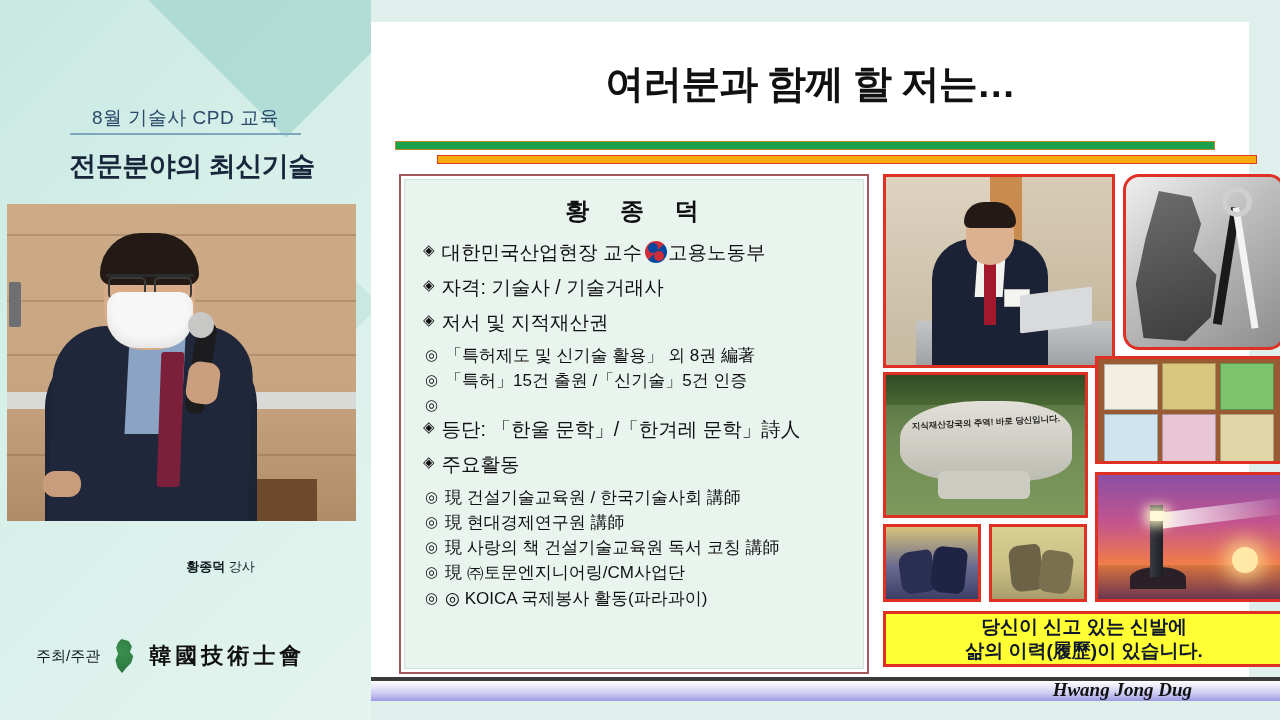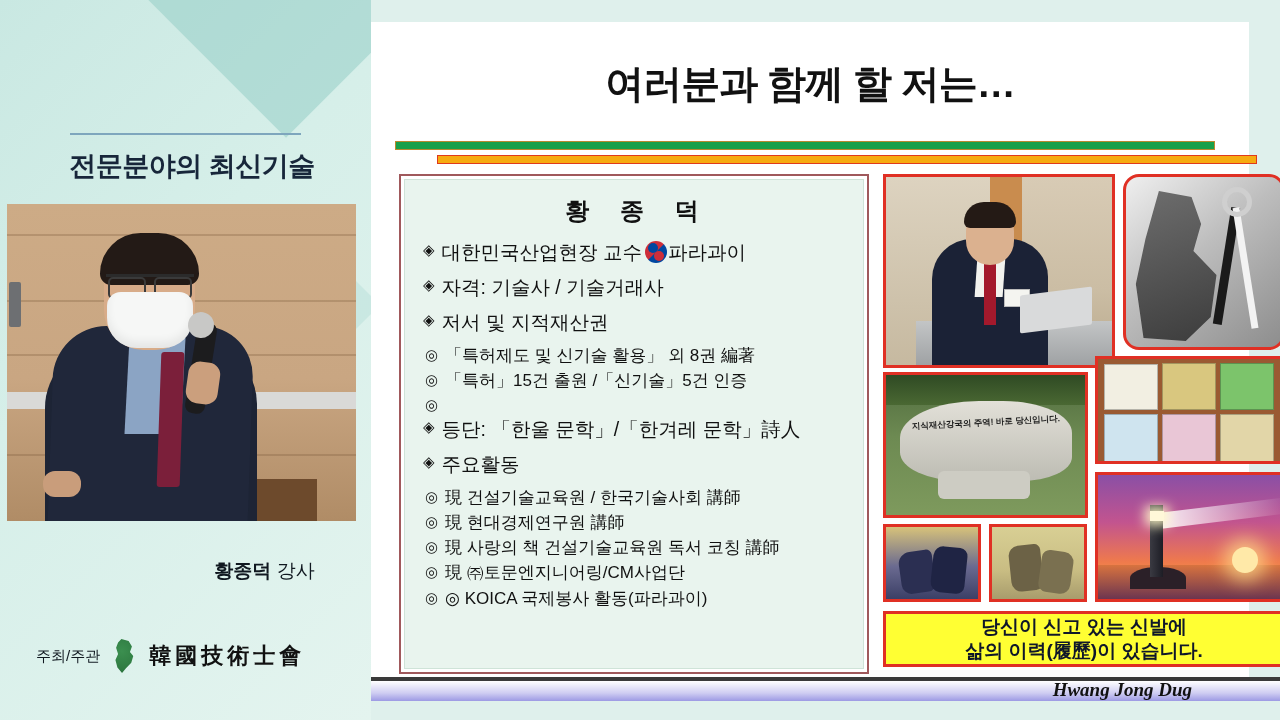--- a/index.html
+++ b/index.html
@@ -113,21 +113,21 @@
     position:absolute; left:180px; top:158px; width:32px; height:42px;
     background:#cb9f7d; border-radius:12px; transform:rotate(8deg);
   }
   #ph-hand2{
     position:absolute; left:36px; bottom:24px; width:38px; height:26px;
     background:#c99d7b; border-radius:12px;
   }
 
   #presenter-name{
     position:absolute; top:558px; left:0; width:441px; text-align:center;
-    font-size:19px; color:#101820;margin-left:44px;
+    font-size:13px; color:#101820;
   }
   #presenter-name b{ font-weight:bold; }
 
   #organizer{
     position:absolute; left:36px; top:639px;
     display:flex; align-items:center; gap:8px;
   }
   #organizer-label{ font-size:15px; color:#101820; }
   #organizer-logo{
     width:33px; height:34px;
@@ -305,20 +305,21 @@
 </style>
 </head>
 <body>
 
 <div id="stage">
 
   <div id="left-panel">
     <div id="left-deco-triangle"></div>
     <div id="left-deco-triangle2"></div>
 
+    <div id="eyebrow">8월 기술사 CPD 교육</div>
     <div id="eyebrow-underline"></div>
     <div id="left-title">전문분야의 최신기술</div>
 
     <div id="presenter-photo">
       <div class="wood-line" style="top:30px;height:2px;"></div>
       <div class="wood-line" style="top:96px;height:2px;"></div>
       <div class="wood-line" style="top:150px;height:2px;"></div>
       <div class="wood-line" style="top:250px;height:2px;"></div>
       <div id="ph-door"></div>
       <div id="ph-rail"></div>
@@ -356,21 +357,21 @@
     <div id="bar-orange"></div>
 
     <div id="profile-box">
       <div id="profile-inner">
         <div id="profile-name">황 종 덕</div>
         <div id="profile-lines">
             <div class="pline lvl1">
               <span class="bullet">◈</span>
               <span class="ptxt">대한민국산업현장 교수</span>
               <span class="flagicon"></span>
-              <span class="ptxt">파라과이</span>
+              <span class="ptxt">고용노동부</span>
             </div>
             <div class="pline lvl1">
               <span class="bullet">◈</span>
               <span class="ptxt">자격: 기술사 / 기술거래사</span>
             </div>
             <div class="pline lvl1">
               <span class="bullet">◈</span>
               <span class="ptxt">저서 및 지적재산권</span>
             </div>
             <div class="pline lvl2">

